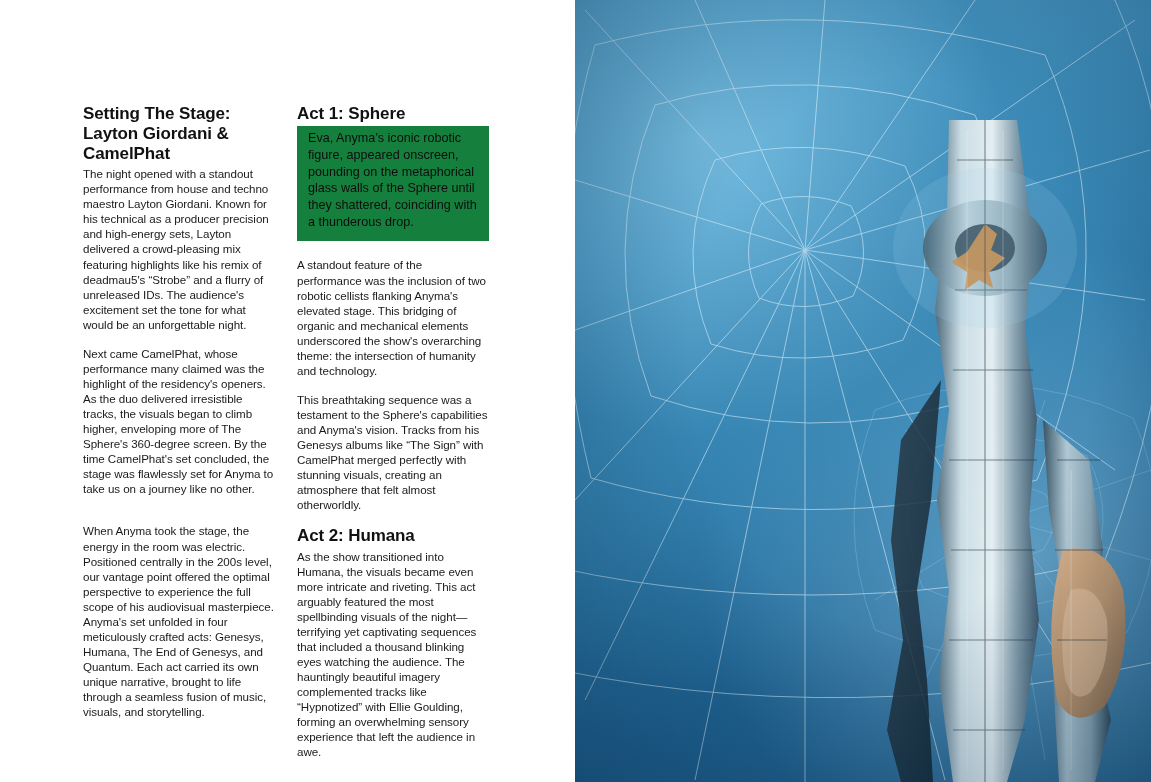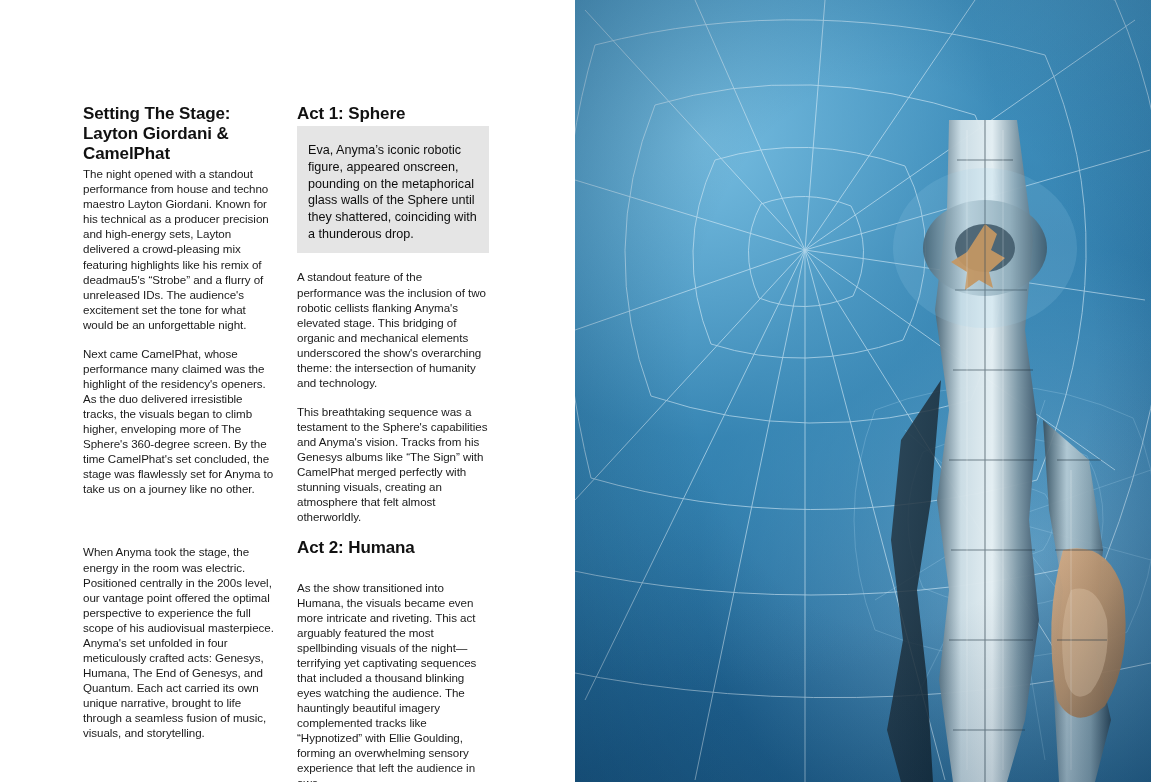--- a/index.html
+++ b/index.html
@@ -53,27 +53,27 @@
     color: #111111;
     letter-spacing: -0.1px;
   }
   p.body {
     font-size: 11.6px;
     line-height: 1.30;
     margin: 0 0 14px 0;
     color: #1a1a1a;
     letter-spacing: -0.05px;
   }
-  p.body:last-child { margin-bottom: 0; margin-top: 21px; }
+  p.body:last-child { margin-bottom: 0; }
   .spacer-lg { height: 13px; }
 
   .callout {
-    background: #e5e5e5;
+    background: #15803d;
     color: #0d0d0d;
-    padding: 16px 11px 11px 11px;
+    padding: 4px 11px 11px 11px;
     margin: 2px 0 16px 0;
     font-size: 12.6px;
     line-height: 1.33;
     font-weight: 500;
   }
 
   
   .right-page {
     position: relative;
     width: 576px;

